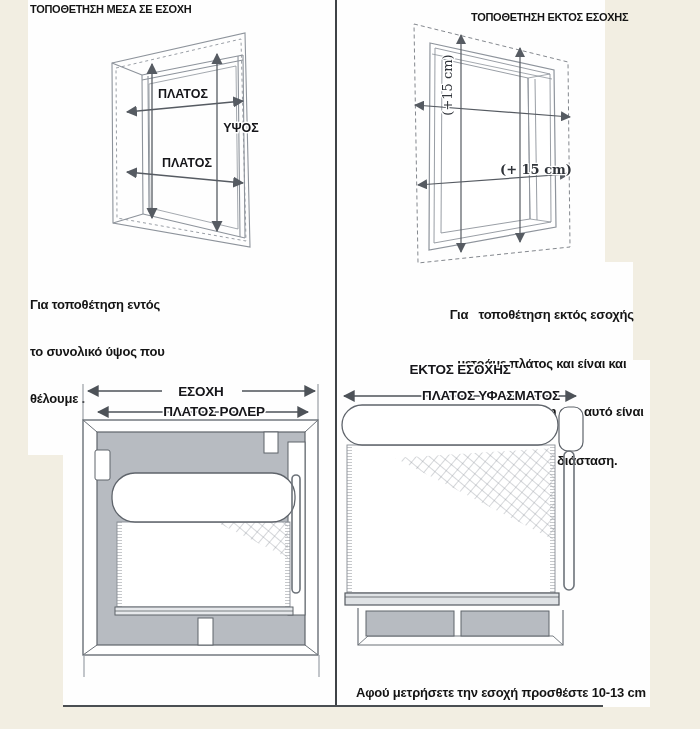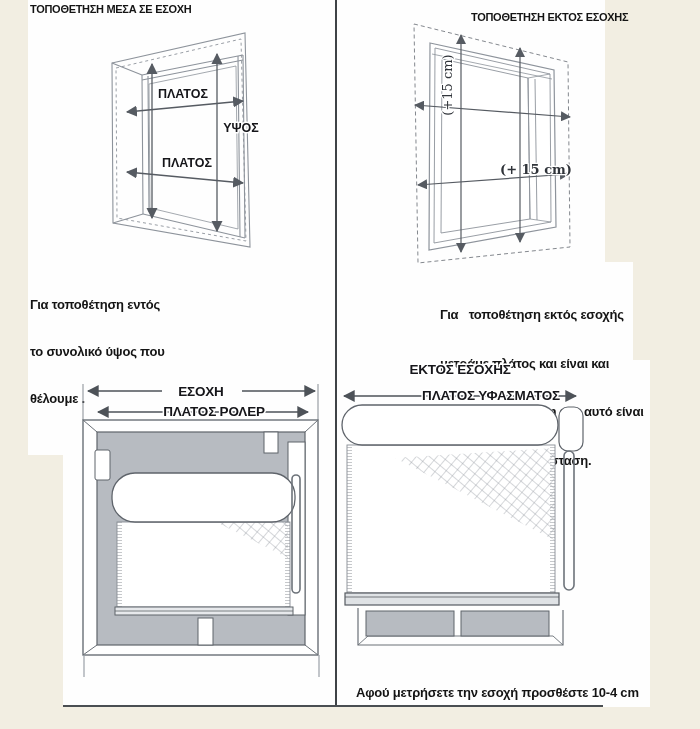--- a/index.html
+++ b/index.html
@@ -15,21 +15,21 @@
   .title{
     position:absolute;font-weight:bold;font-size:11px;letter-spacing:-0.3px;
     white-space:nowrap;color:#141414;
   }
   .caption{
     position:absolute;font-weight:bold;font-size:13px;letter-spacing:-0.2px;
     color:#141414;white-space:pre-wrap;
   }
   .caption div{white-space:pre;}
   .lh17 div{line-height:17px;}
-  .lh18 div{line-height:18.5px;}
+  .lh18 div{line-height:18.5px;text-align:center;}
   .lh20 div{line-height:20px;}
   svg{position:absolute;overflow:visible;}
   .dlabel{
     font-family:"Liberation Sans",sans-serif;font-weight:bold;fill:#16161a;
     text-anchor:middle;paint-order:stroke;stroke:#ffffff;stroke-width:3px;
     stroke-linejoin:round;
   }
   .dlabel-12{font-size:12.5px;}
   .dlabel-13{font-size:13.5px;letter-spacing:-0.2px;}
   .serifnote{
@@ -181,19 +181,19 @@
   <g stroke="#6a7077" fill="none">
     <path stroke-width="1.2" d="M18,248 V285 H223 V250"></path>
     <path stroke-width="0.9" d="M18,285 L28,276 M223,285 L213,276 M28,276 H213"></path>
   </g>
   <rect x="26" y="251" width="88" height="25" fill="#b7bbc1" stroke="#5f646b" stroke-width="1"></rect>
   <rect x="121" y="251" width="88" height="25" fill="#b7bbc1" stroke="#5f646b" stroke-width="1"></rect>
   <text class="dlabel dlabel-13" x="151" y="40">ΠΛΑΤΟΣ ΥΦΑΣΜΑΤΟΣ</text>
 </svg>
 
 <div class="caption lh20" style="left:356px;top:653px">
-  <div>Αφού μετρήσετε την εσοχή προσθέστε 10-4 cm</div>
+  <div>Αφού μετρήσετε την εσοχή προσθέστε 10-13 cm</div>
   
   
 </div>
 
 <div class="vdivider" style="left:335px;top:0;height:707px"></div>
 <div class="hline" style="left:63px;top:705px;width:540px"></div>
 
 </body></html>

